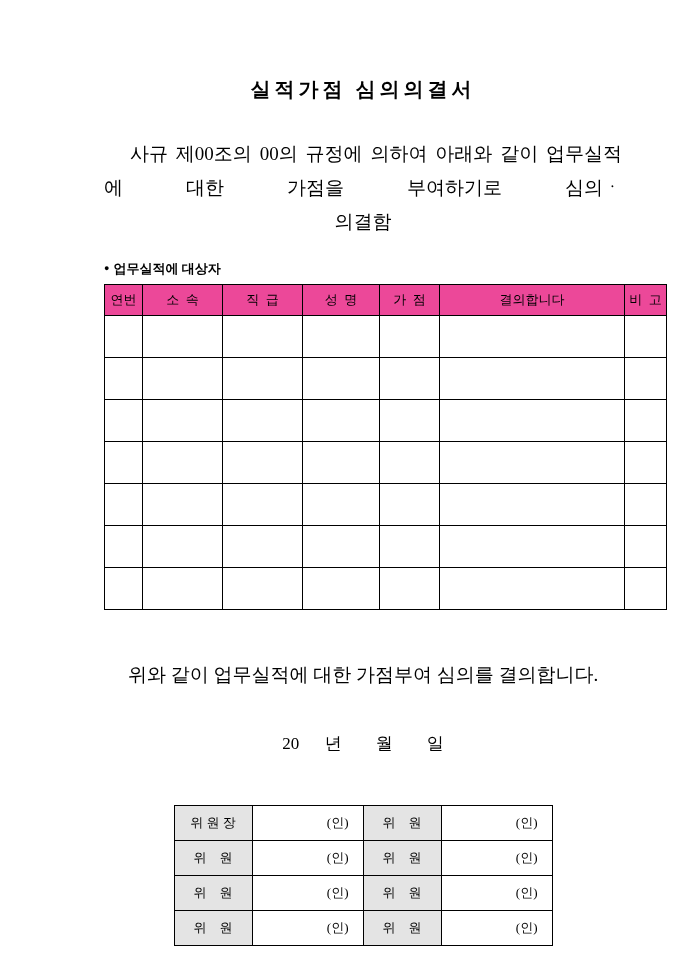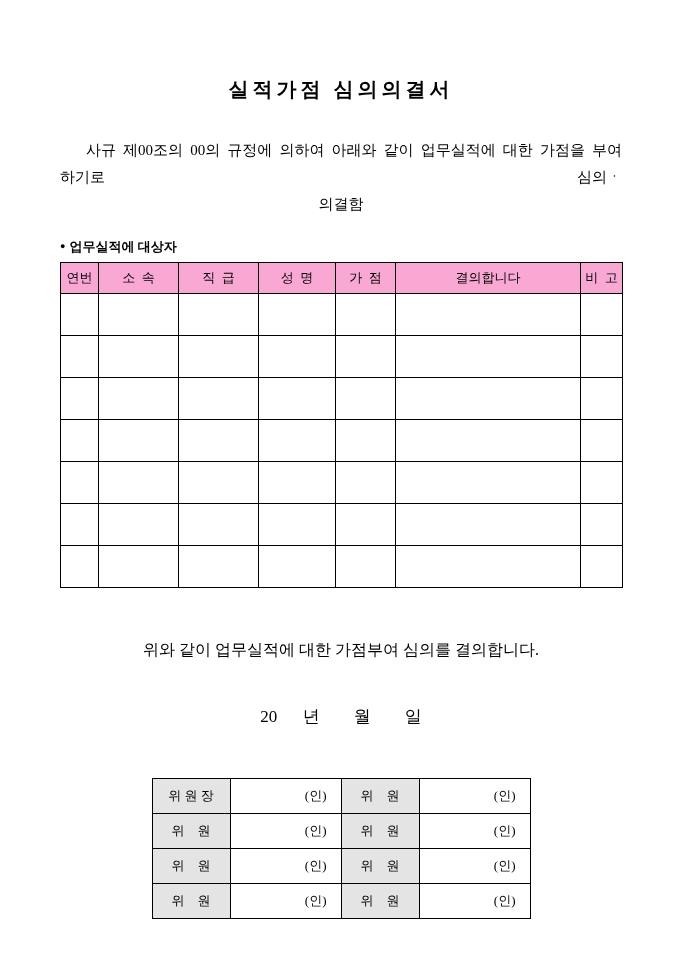--- a/index.html
+++ b/index.html
@@ -4,32 +4,32 @@
 <style>
   * { margin: 0; padding: 0; box-sizing: border-box; }
   html, body { background: #ffffff; }
   body {
     width: 680px;
     height: 962px;
     font-family: "Liberation Serif", "DejaVu Serif", serif;
     color: #000000;
     overflow: hidden;
   }
-  .page { padding: 76px 58px 0 60px; }
+  .page { padding: 76px 58px 0 60px; margin-left: 44px; }
 
   .doc-title {
     text-align: center;
     font-size: 20px;
     font-weight: bold;
     letter-spacing: 4px;
   }
 
   .intro {
     margin-top: 34px;
-    font-size: 15px;
+    font-size: 19px;
     line-height: 1.8;
     word-spacing: 3px;
   }
   .intro-line1 {
     text-align: justify;
     text-align-last: justify;
     text-indent: 26px;
   }
   .intro-line2 { text-align: center; }
 
@@ -42,33 +42,33 @@
     font-size: 9px;
     vertical-align: 2px;
     margin-right: 4px;
   }
 
   table { border-collapse: collapse; table-layout: fixed; }
 
   .main-table { width: 562px; margin-top: 6px; }
   .main-table th, .main-table td { border: 1px solid #000000; }
   .main-table th {
-    background: #f9a8d4;
+    background: #ec4899;
     font-size: 13px;
     font-weight: normal;
     height: 31px;
     text-align: center;
     white-space: pre;
   }
   .main-table td { height: 42px; background: #ffffff; }
 
   .resolution {
     margin-top: 52px;
     text-align: center;
-    font-size: 16px;
+    font-size: 19px;
   }
 
   .date-line {
     margin-top: 44px;
     text-align: center;
     font-size: 17px;
     white-space: pre;
   }
 
   .signature-table { margin: 50px auto 0; width: 378px; }

